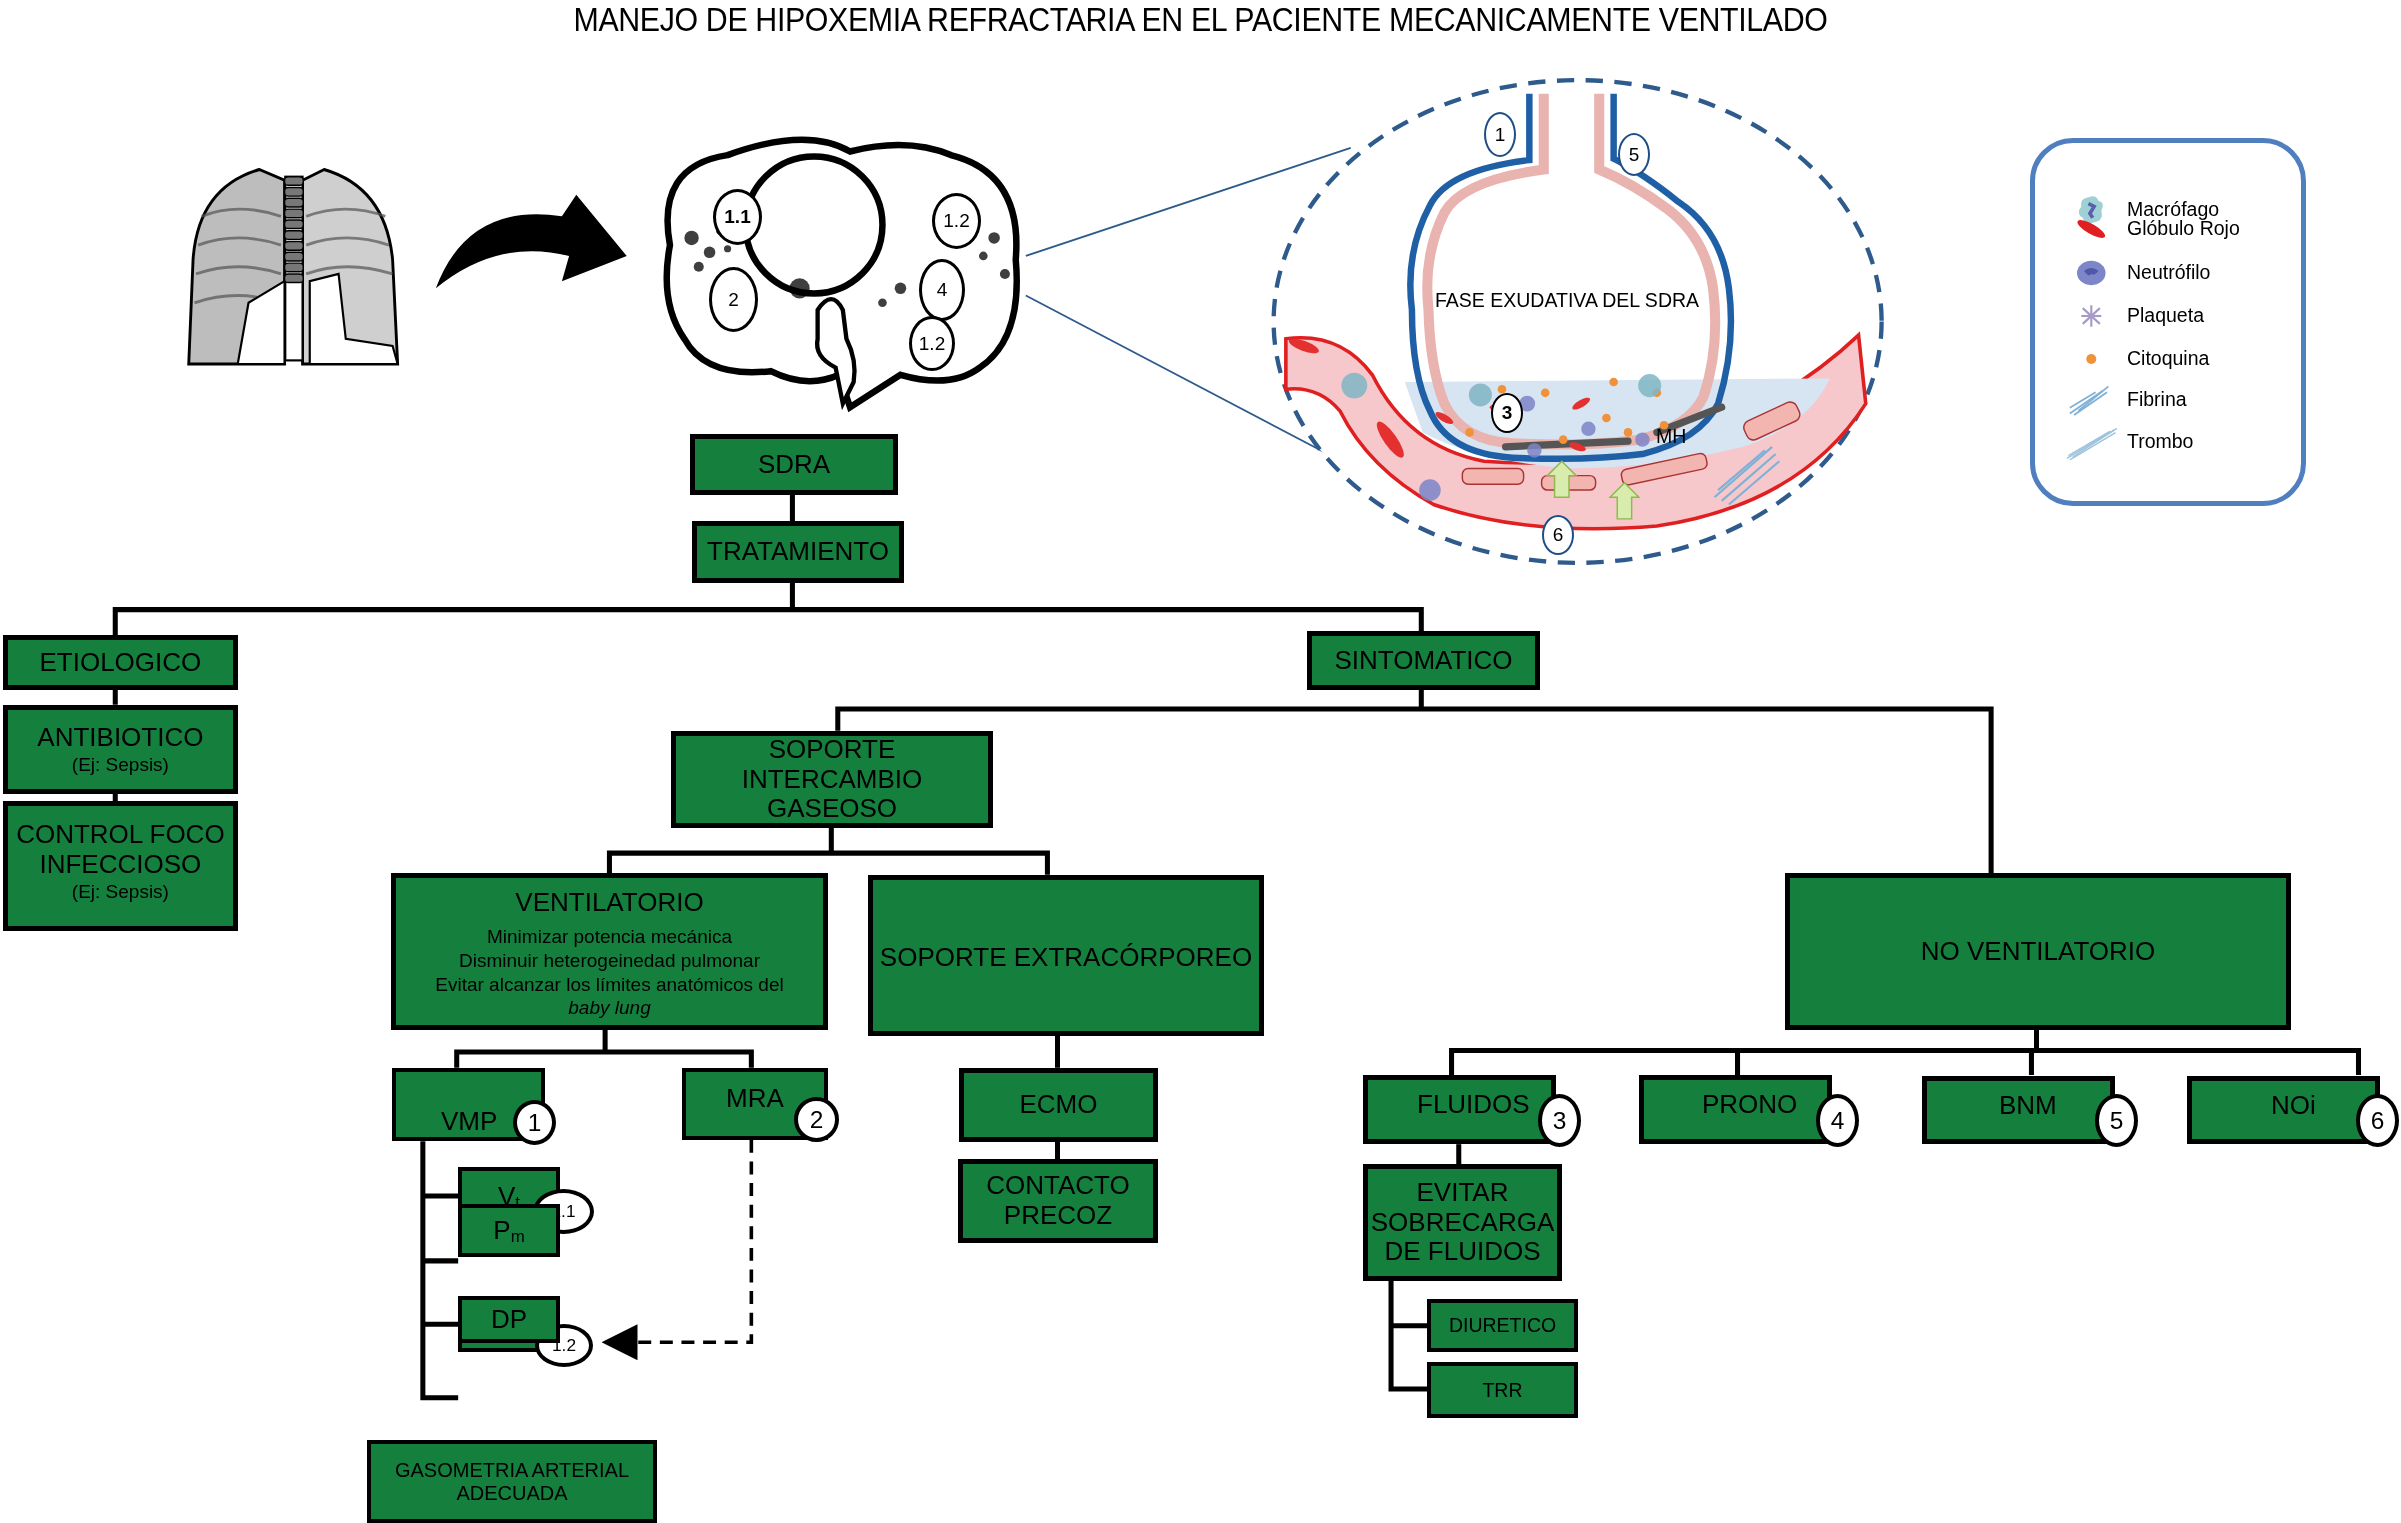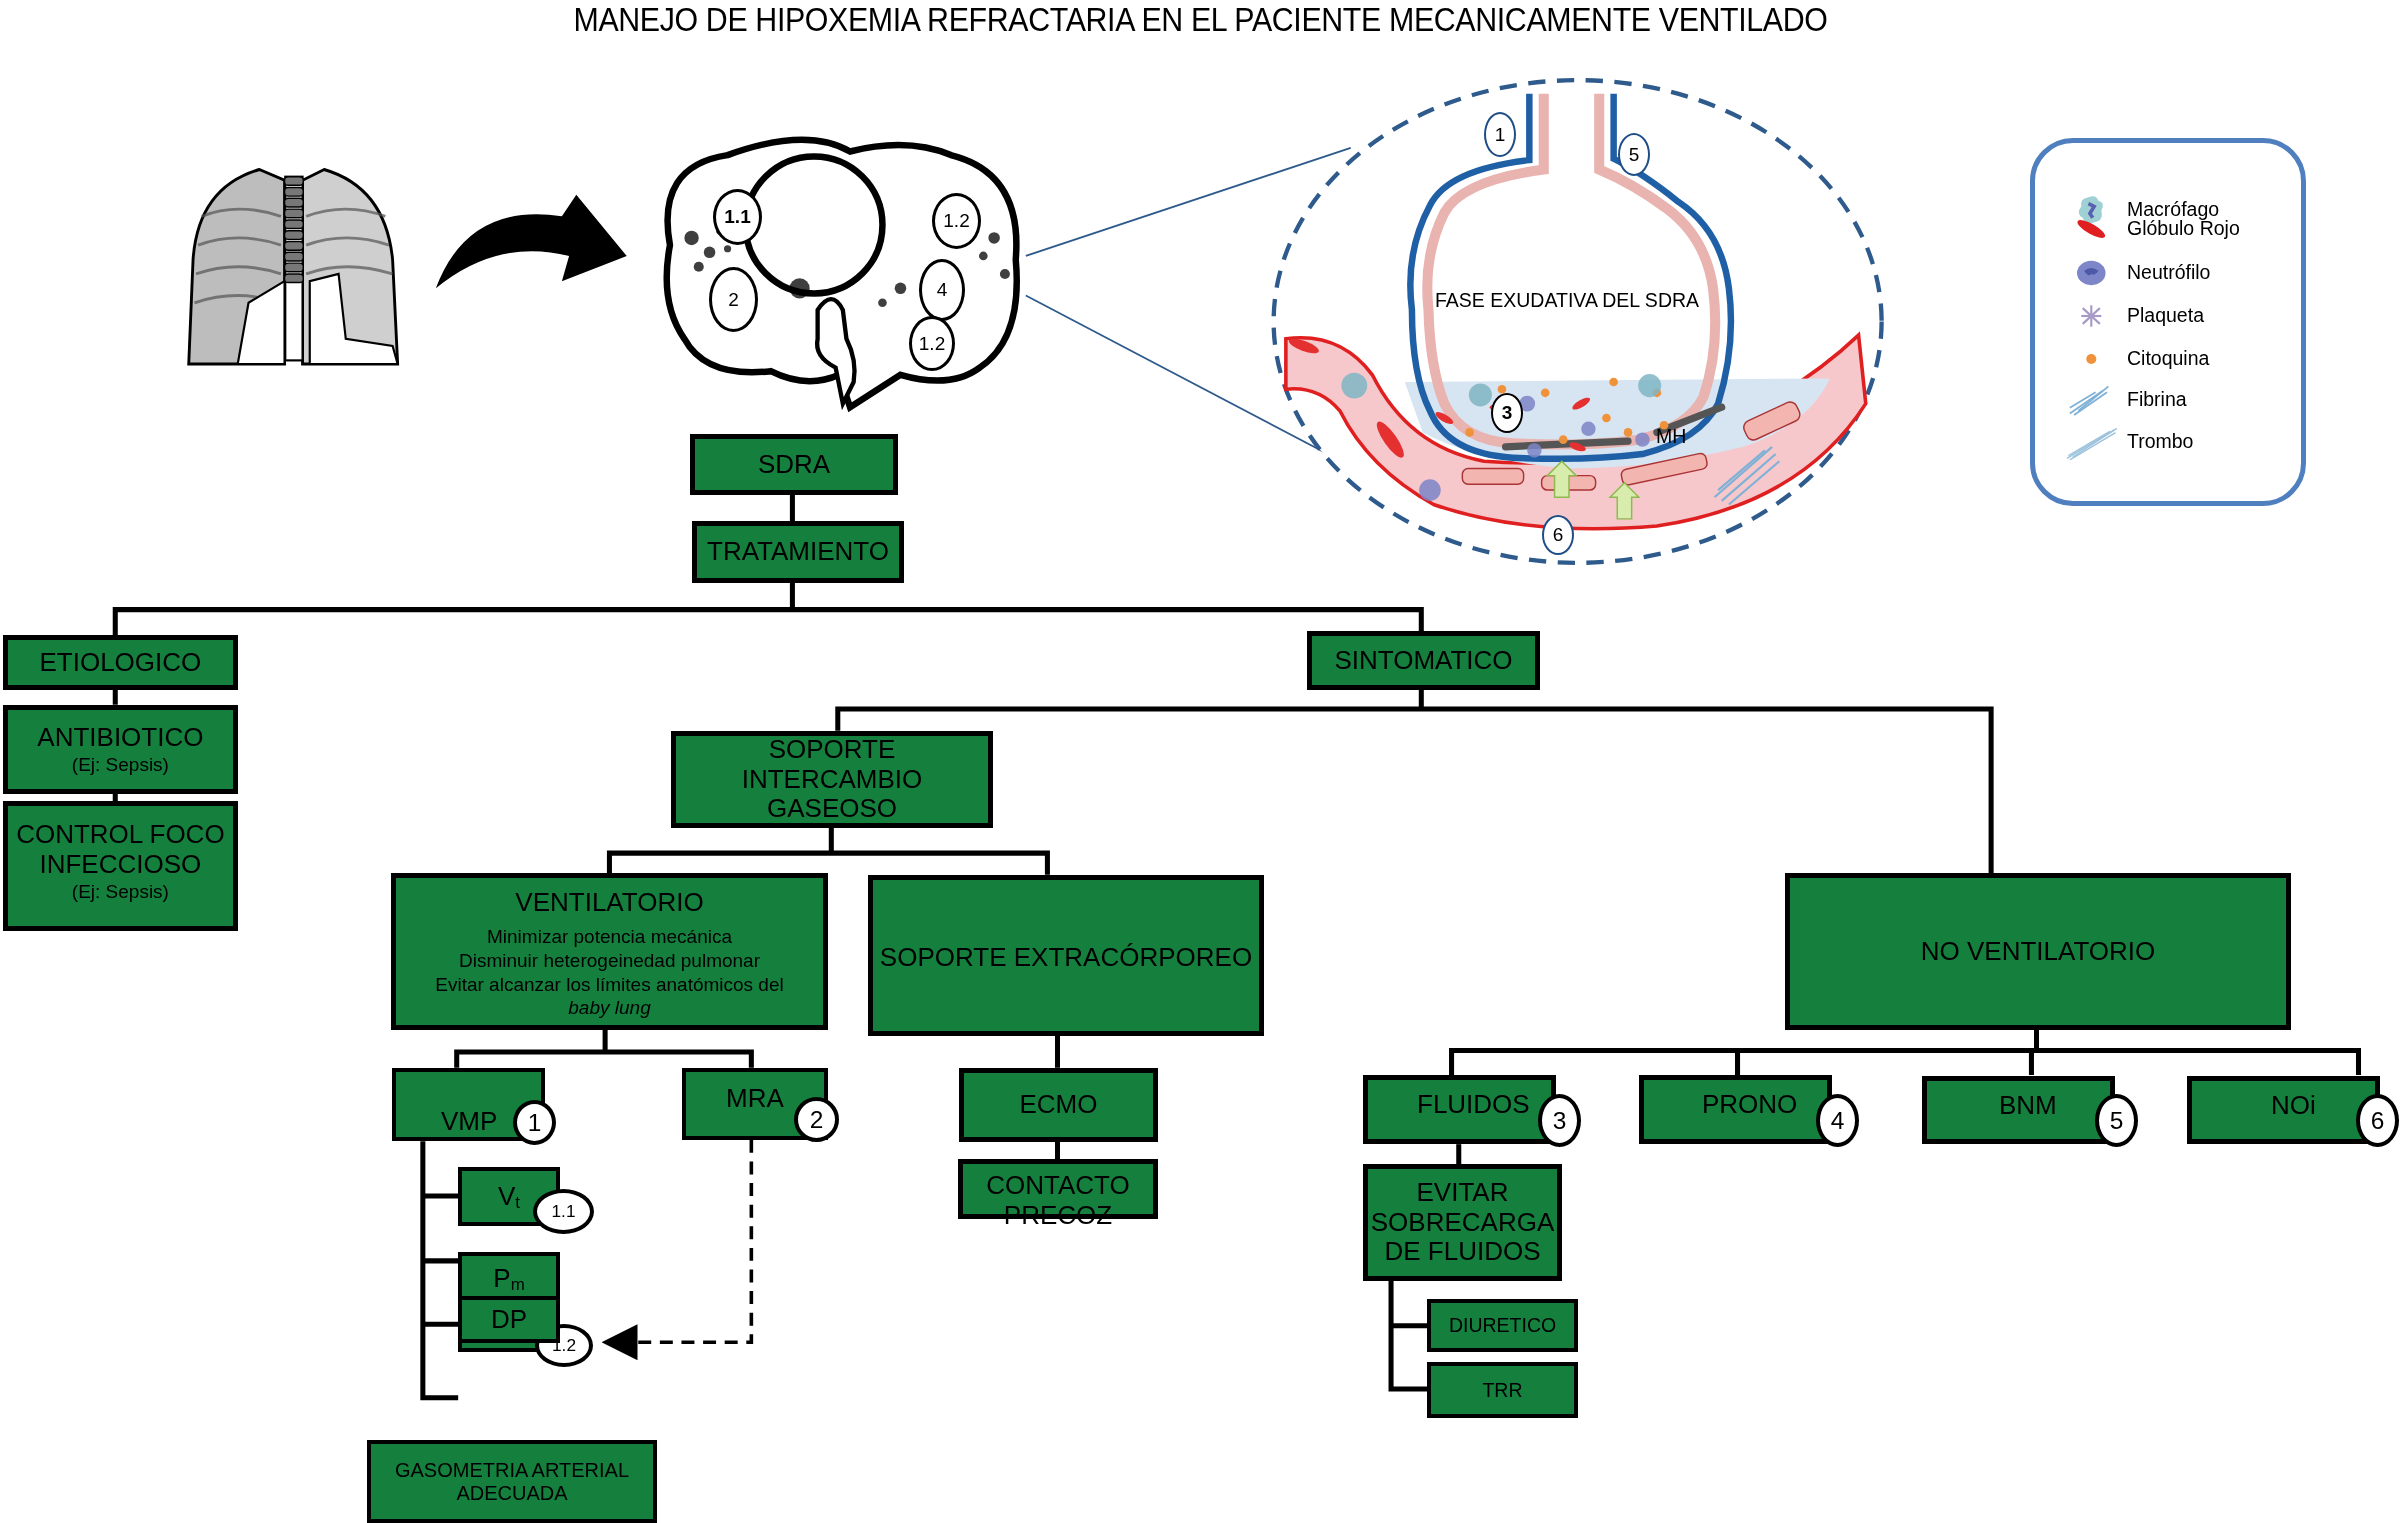--- a/index.html
+++ b/index.html
@@ -324,42 +324,42 @@
 <div class="box thin" style="left:682px;top:1068px;width:146px;height:72px;justify-content:flex-start;padding-top:11.5px;">
   <span class="lbl">MRA</span>
 </div>
 <div class="badge" style="left:794px;top:1097px;width:45px;height:45px;">2</div>
 
 <div class="box thin" style="left:458px;top:1167px;width:102px;height:59px;">
   <span class="lbl"><span>V</span><small class="s">t</small></span>
 </div>
 <div class="badge oval" style="left:533px;top:1189px;width:61px;height:45px;">1.1</div>
 
-<div class="box thin" style="left:458px;top:1252px;width:102px;height:53px;">
+<div class="box thin" style="left:458px;top:1204px;width:102px;height:53px;">
   <span class="lbl"><span>P</span><small class="s">m</small></span>
 </div>
 
 <div class="box thin" style="left:458px;top:1298px;width:102px;height:54px;justify-content:flex-start;padding-top:5.8px;">
   <span class="lbl">PEEP</span>
 </div>
 <div class="badge oval" style="left:535px;top:1324px;width:58px;height:43px;">1.2</div>
 
 <div class="box thin" style="left:458px;top:1296px;width:102px;height:47px;">
   <span class="lbl">DP</span>
 </div>
 
 <div class="box thin" style="left:367px;top:1440px;width:290px;height:83px;">
   <span class="lbl-sm">GASOMETRIA ARTERIAL</span>
   <span class="lbl-sm">ADECUADA</span>
 </div>
 
 <div class="box" style="left:959px;top:1068px;width:199px;height:74px;">
   <span class="lbl">ECMO</span>
 </div>
-<div class="box" style="left:958px;top:1159px;width:200px;height:60px;justify-content:flex-start;padding-top:7.2px;">
+<div class="box" style="left:958px;top:1159px;width:200px;height:84px;justify-content:flex-start;padding-top:7.2px;">
   <span class="lbl">CONTACTO</span>
   <span class="lbl">PRECOZ</span>
 </div>
 
 <div class="box" style="left:1363px;top:1075px;width:193px;height:69px;justify-content:flex-start;padding-top:10px;align-items:flex-start;padding-left:49px;">
   <span class="lbl">FLUIDOS</span>
 </div>
 <div class="badge" style="left:1538px;top:1094px;width:43px;height:53px;">3</div>
 
 <div class="box" style="left:1639px;top:1075px;width:193px;height:69px;justify-content:flex-start;padding-top:10px;align-items:flex-start;padding-left:58px;">

